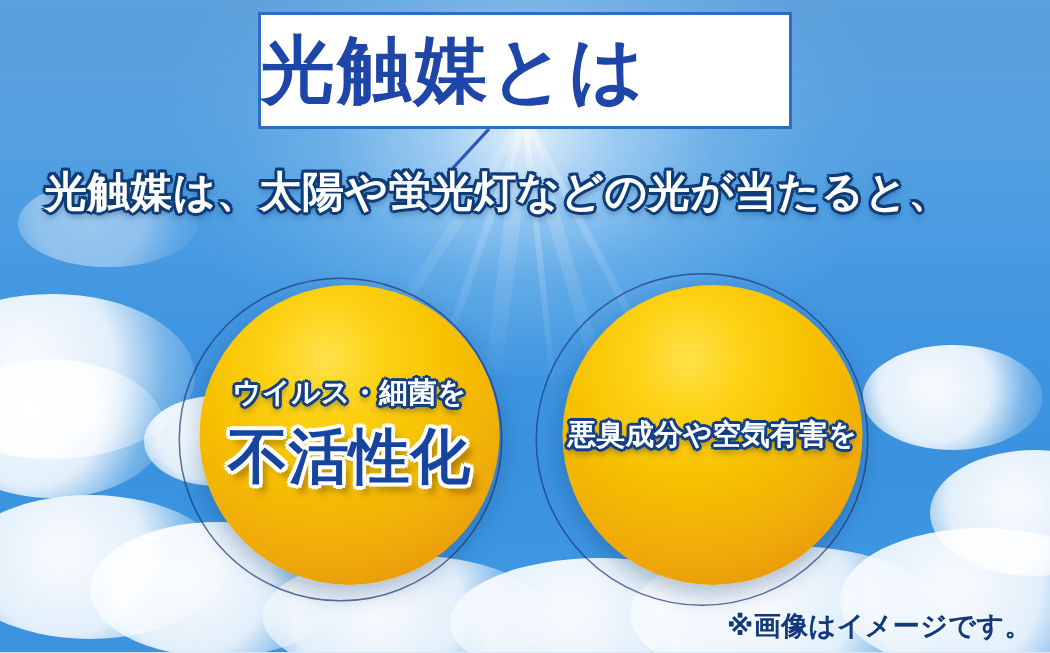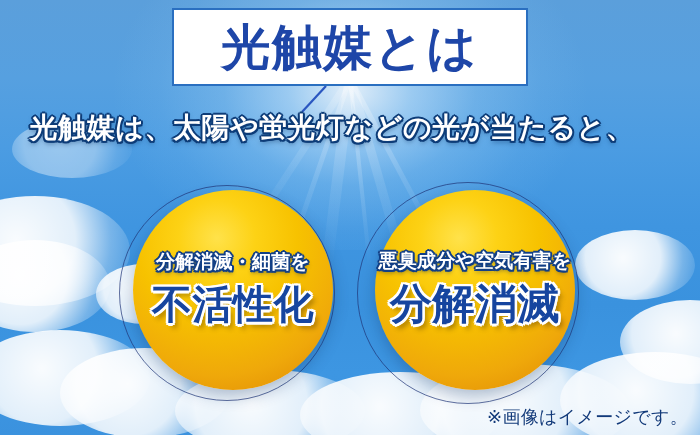--- a/index.html
+++ b/index.html
@@ -73,21 +73,20 @@
     position: absolute;
     left: 172px;
     top: 8px;
     width: 356px;
     height: 78px;
     background: #ffffff;
     border: 2px solid #2a6fc0;
     box-sizing: border-box;
     display: flex;
     align-items: center;
-    justify-content: center;
   }
   #title-text {
     color: #1e46a8;
     font-size: 49px;
     font-weight: 700;
     letter-spacing: 2px;
     line-height: 1;
     white-space: nowrap;
   }
   .bubble-tail {
@@ -189,21 +188,21 @@
   }
   .benefit.right .benefit-main { font-size: 42px; }
 
   
   #footnote {
     position: absolute;
     right: 12px;
     bottom: 6px;
     color: #123a7a;
     font-size: 18px;
-    font-weight: 400;
+    font-weight: 700;
     letter-spacing: 0.3px;
     white-space: nowrap;
     text-shadow: 0 1px 2px rgba(255,255,255,0.55);
     margin-top: 48px;
   }
 </style>
 </head>
 <body>
 
 <div id="stage">
@@ -237,29 +236,28 @@
   </svg>
 
   <div id="lead-block">
     <span class="line">光触媒は、太陽や蛍光灯などの光が当たると、</span>
   </div>
 
   <div class="benefit left">
     <div class="ring"></div>
     <div class="disc"></div>
     <div class="benefit-text">
-      <span class="benefit-sub">分解消滅・細菌を</span>
+      <span class="benefit-sub">ウイルス・細菌を</span>
       <span class="benefit-main">不活性化</span>
     </div>
   </div>
 
   <div class="benefit right">
     <div class="ring"></div>
     <div class="disc"></div>
     <div class="benefit-text">
       <span class="benefit-sub">悪臭成分や空気有害を</span>
-      <span class="benefit-main">分解消滅</span>
     </div>
   </div>
 
   <div id="footnote">※画像はイメージです。</div>
 
 </div>
 
 </body></html>

